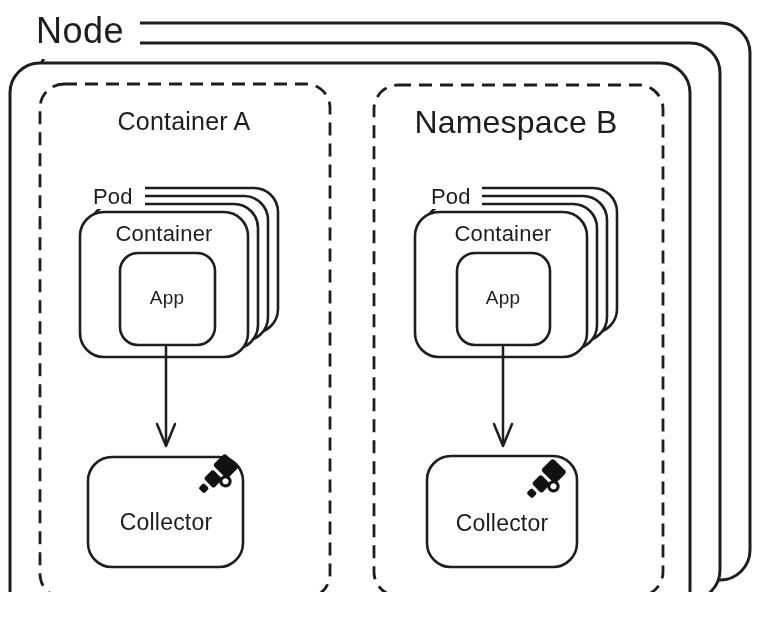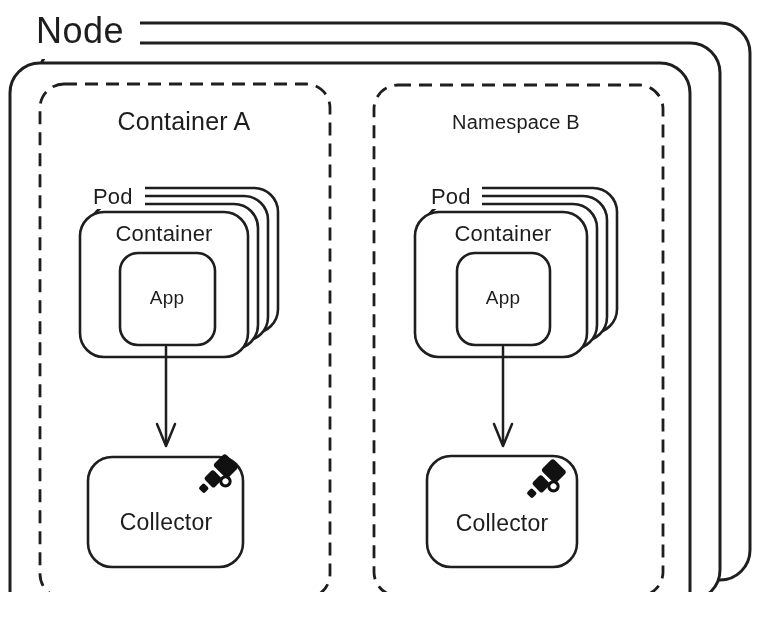--- a/index.html
+++ b/index.html
@@ -28,21 +28,21 @@
     font-weight: 500;
     letter-spacing: 0.2px;
     line-height: 1;
     user-select: none;
   }
   .lbl.centered {
     transform: translate(-50%, -50%);
   }
   .node-title    { left: 36px;  top: 13px;  font-size: 36px; letter-spacing: 0.5px; }
   .ns-a-title    { left: 184px; top: 121px; font-size: 25px; }
-  .ns-b-title    { left: 516px; top: 122px; font-size: 20px; }
+  .ns-b-title    { left: 516px; top: 122px; font-size: 32px; }
   .pod-a-title   { left: 93px;  top: 186px; font-size: 22px; }
   .pod-b-title   { left: 431px; top: 186px; font-size: 22px; }
   .cont-a-title  { left: 164px; top: 234px; font-size: 22px; }
   .cont-b-title  { left: 503px; top: 234px; font-size: 22px; }
   .app-a-title   { left: 167px; top: 297px; font-size: 19px; }
   .app-b-title   { left: 503px; top: 297px; font-size: 19px; }
   .coll-a-title  { left: 166px; top: 522px; font-size: 23px; }
   .coll-b-title  { left: 502px; top: 523px; font-size: 23px; }
 </style>
 </head>

